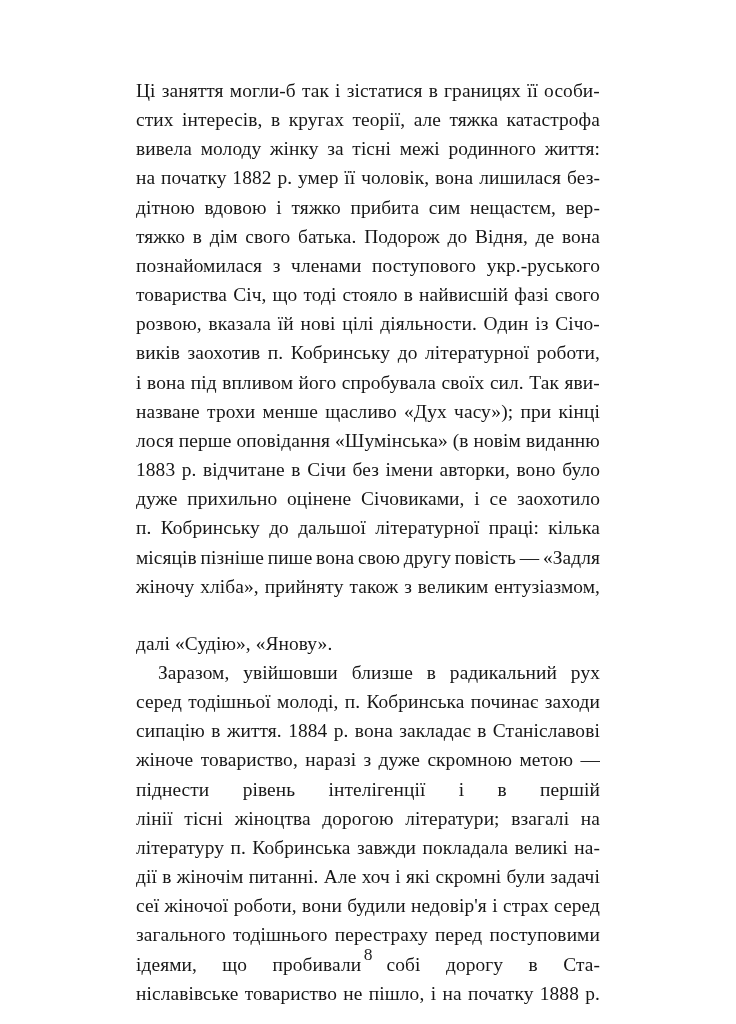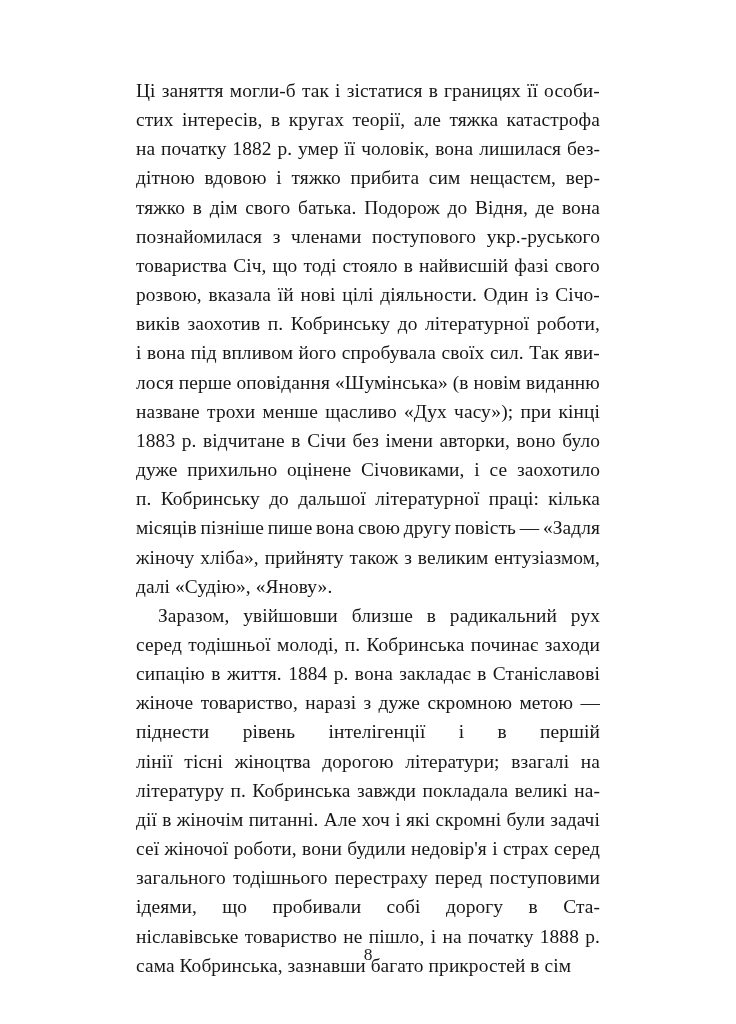--- a/index.html
+++ b/index.html
@@ -54,20 +54,21 @@
     justify-content: space-between;
     white-space: normal;
   }
   .line.j > span {
     white-space: pre;
   }
 
   
   .line.last {
     display: block;
+    margin-top: 28px;
   }
 
   .indent {
     display: inline-block;
     width: 22px;
   }
 
   .folio {
     position: absolute;
     top: 946px;
@@ -104,20 +105,30 @@
           <span>стих</span>
           <span>інтересів,</span>
           <span>в</span>
           <span>кругах</span>
           <span>теорії,</span>
           <span>але</span>
           <span>тяжка</span>
           <span>катастрофа</span>
         </span>
         <span class="line j">
+          <span>вивела</span>
+          <span>молоду</span>
+          <span>жінку</span>
+          <span>за</span>
+          <span>тісні</span>
+          <span>межі</span>
+          <span>родинного</span>
+          <span>життя:</span>
+        </span>
+        <span class="line j">
           <span>на</span>
           <span>початку</span>
           <span>1882</span>
           <span>р.</span>
           <span>умер</span>
           <span>її</span>
           <span>чоловік,</span>
           <span>вона</span>
           <span>лишилася</span>
           <span>без-</span>
@@ -188,37 +199,37 @@
           <span>під</span>
           <span>впливом</span>
           <span>його</span>
           <span>спробувала</span>
           <span>своїх</span>
           <span>сил.</span>
           <span>Так</span>
           <span>яви-</span>
         </span>
         <span class="line j">
-          <span>лося</span>
-          <span>перше</span>
-          <span>оповідання</span>
-          <span>«Шумінська»</span>
-          <span>(в</span>
-          <span>новім</span>
-          <span>виданню</span>
-        </span>
-        <span class="line j">
           <span>назване</span>
           <span>трохи</span>
           <span>менше</span>
           <span>щасливо</span>
           <span>«Дух</span>
           <span>часу»);</span>
           <span>при</span>
           <span>кінці</span>
+        </span>
+        <span class="line j">
+          <span>лося</span>
+          <span>перше</span>
+          <span>оповідання</span>
+          <span>«Шумінська»</span>
+          <span>(в</span>
+          <span>новім</span>
+          <span>виданню</span>
         </span>
         <span class="line j">
           <span>1883</span>
           <span>р.</span>
           <span>відчитане</span>
           <span>в</span>
           <span>Січи</span>
           <span>без</span>
           <span>імени</span>
           <span>авторки,</span>

